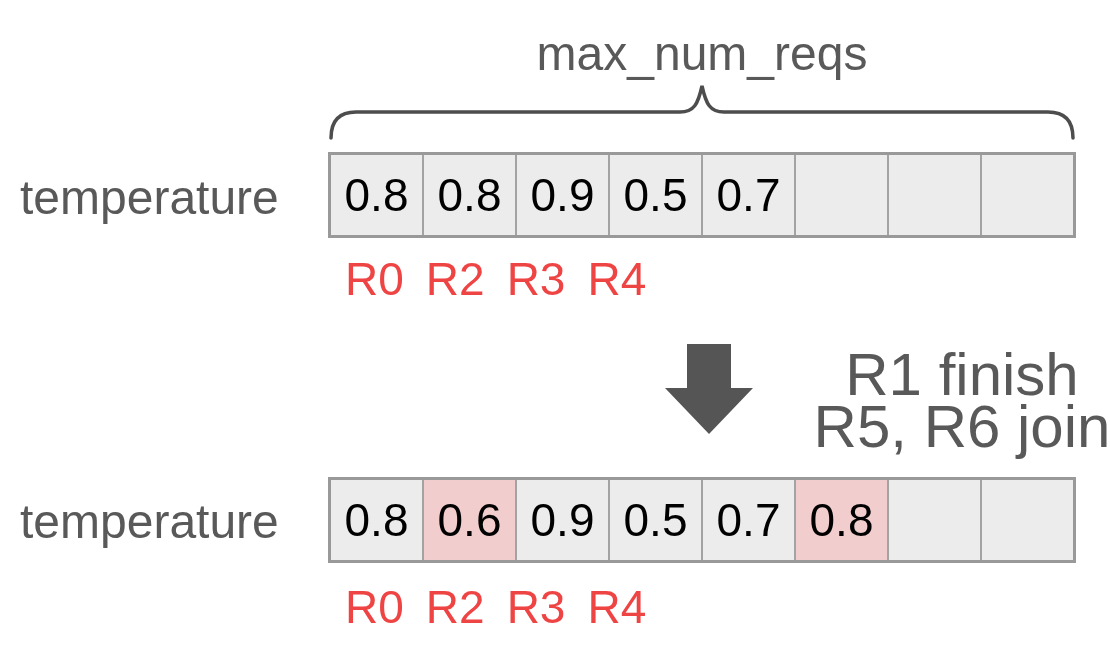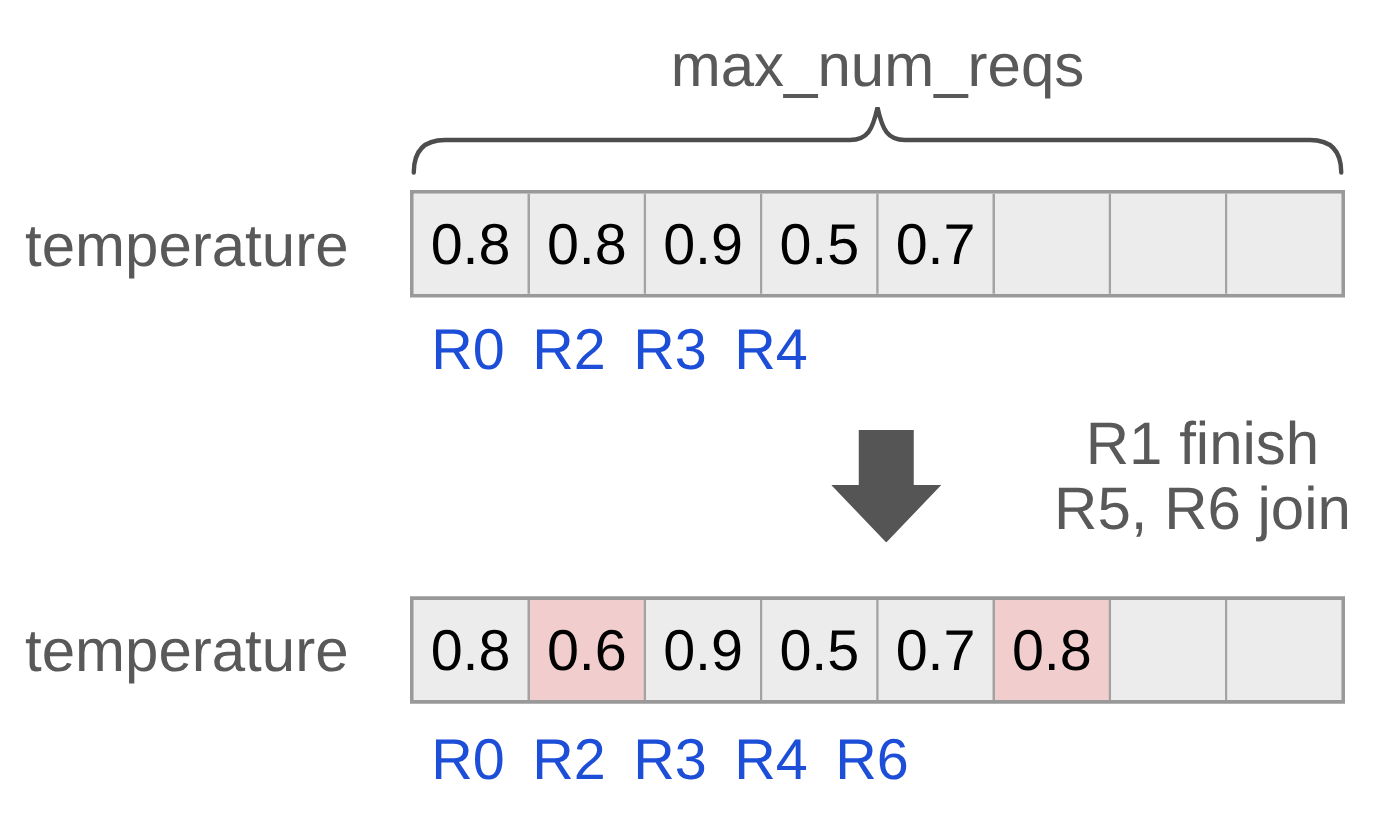--- a/index.html
+++ b/index.html
@@ -48,34 +48,34 @@
     color: #000000;
     font-size: 46px;
   }
   .cell:last-child { border-right: none; }
   .cell.highlight { background: var(--cell-highlight); }
   .req-labels {
     position: absolute;
     left: 345px;
     display: flex;
     gap: 22px;
-    color: #1d4ed8;
+    color: #ef4444;
     font-size: 46px;
     white-space: nowrap;
   }
   .req-labels-top    { top: 252px; }
   .req-labels-bottom { top: 580px; }
   .annotation {
     position: absolute;
     left: 962px;
-    top: 330px;
+    top: 349px;
     transform: translateX(-50%);
     text-align: center;
     color: var(--gray-text);
-    font-size: 48px;
+    font-size: 60px;
     line-height: 52px;
     white-space: nowrap;
   }
 </style>
 </head>
 <body>
 
 <div class="canvas" style="--cell-bg: #ececec; --cell-highlight: #f1cecd; --inner-border: #a3a3a3; --outer-border: #999999; --gray-text: #595959; --brace-stroke: #4d4d4d; --arrow-fill: #555555;">
 
   <div class="gray-text brace-label">max_num_reqs</div>
@@ -156,16 +156,15 @@
       <div class="cell">
         <span></span>
       </div>
     </div>
 
   <div class="req-labels req-labels-bottom" id="labels-bottom">
       <div>R0</div>
       <div>R2</div>
       <div>R3</div>
       <div>R4</div>
-      <div>R6</div>
     </div>
 
 </div>
 
 </body></html>

